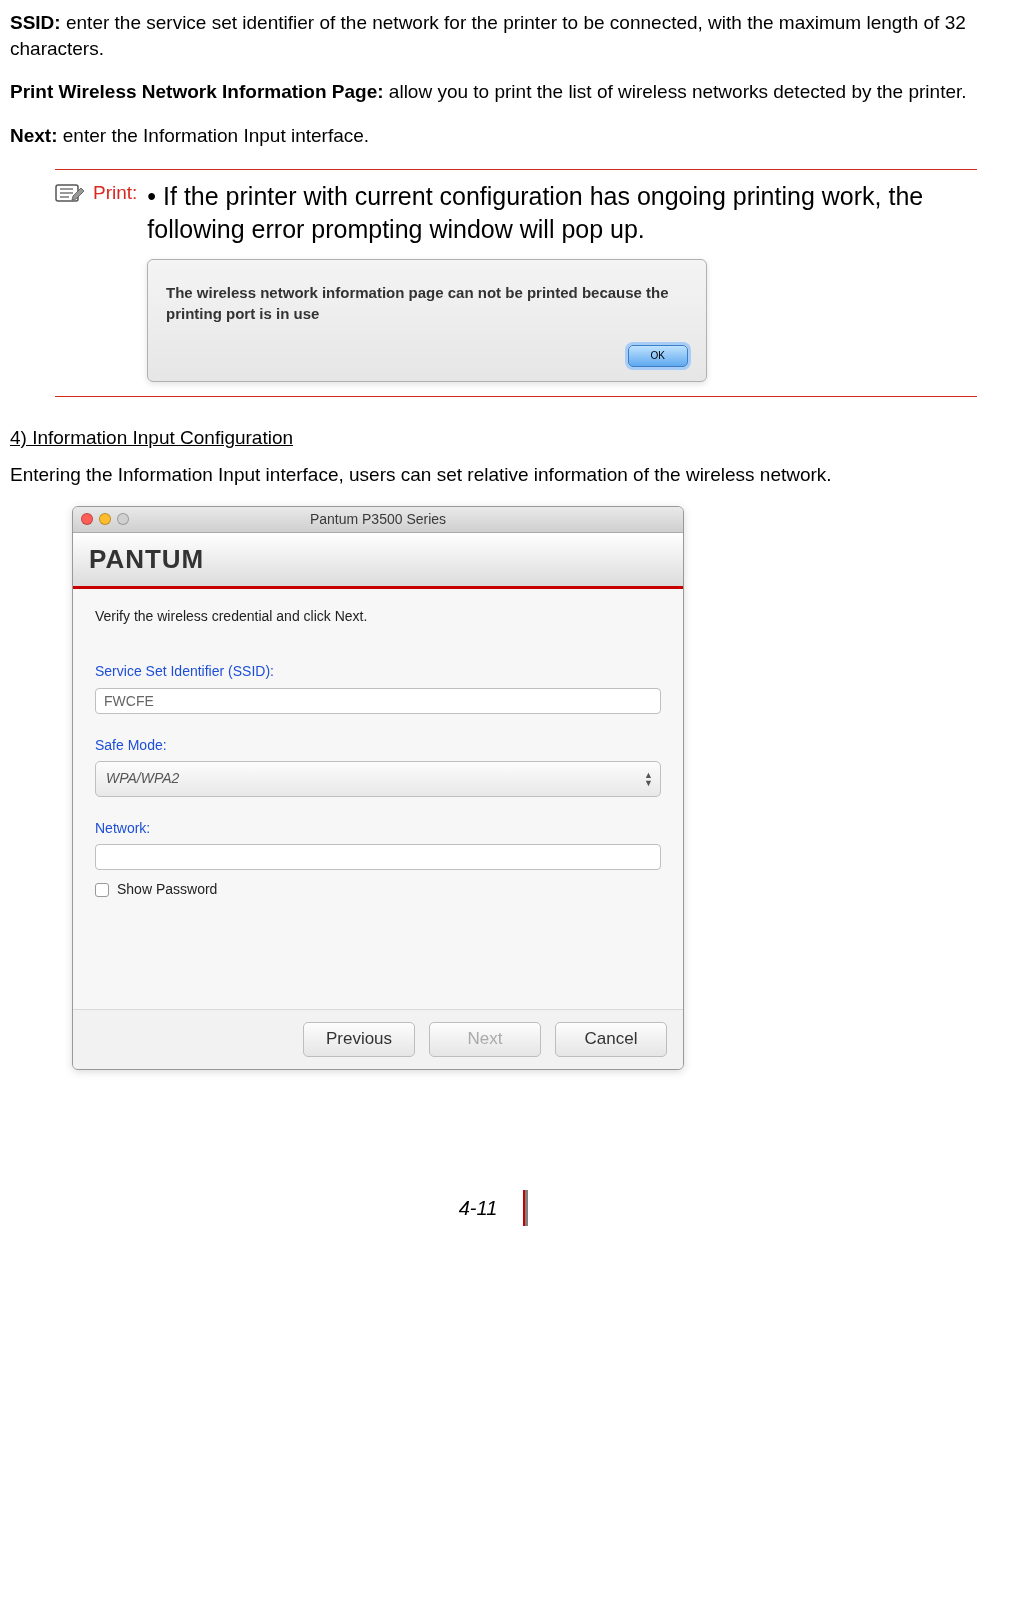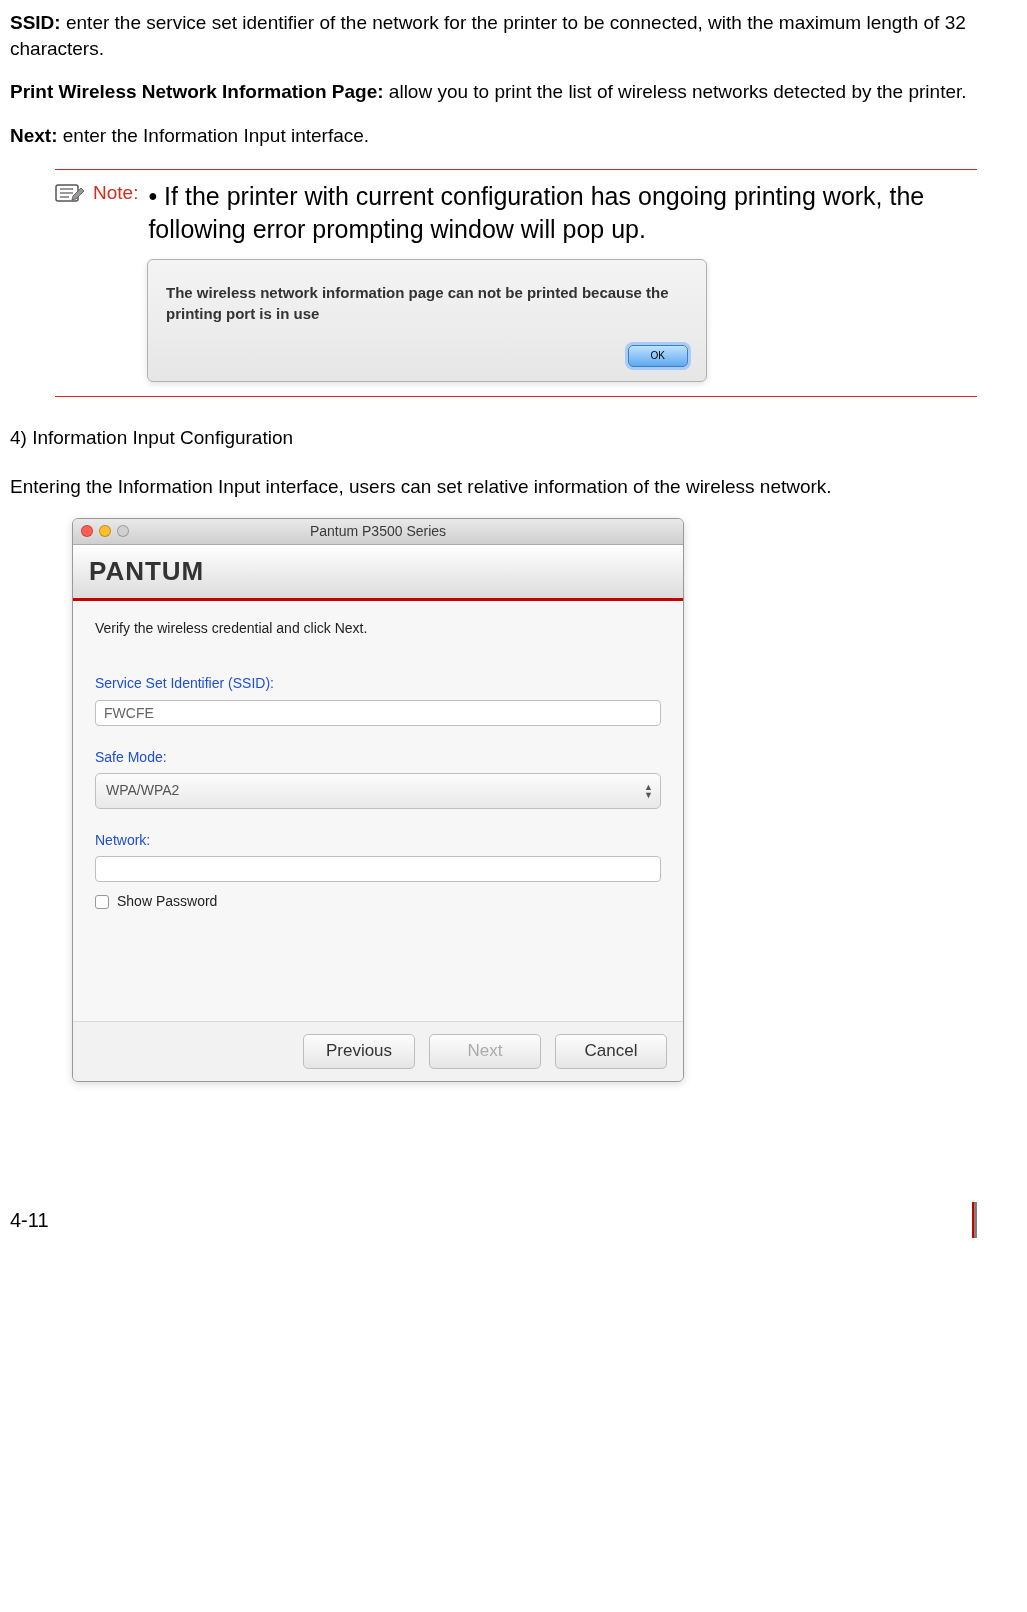--- a/index.html
+++ b/index.html
@@ -50,21 +50,21 @@
   .mac-btn {
     display: inline-block;
     background: linear-gradient(#bfe2ff,#5fa9ef);
     border: 1px solid #3b7ec7;
     border-radius: 5px;
     padding: 3px 22px;
     font-size: 10px;
     color: #000;
     box-shadow: 0 0 0 3px #a7cdf6;
   }
-  .section-sub { margin-bottom: 24px; }
+  .section-sub { margin-bottom: 12px; text-decoration: underline; }
   .app-window {
     margin: 14px 0 0 62px;
     width: 612px;
     border: 1px solid #999;
     border-radius: 6px;
     overflow: hidden;
     font-family: "Lucida Grande", Arial, sans-serif;
     background: #f1f1f1;
     box-shadow: 0 2px 8px rgba(0,0,0,0.15);
   }
@@ -137,20 +137,21 @@
     width: 100%;
     height: 36px;
     border: 1px solid #bfbfbf;
     border-radius: 5px;
     background: linear-gradient(#fcfcfc,#e8e8e8);
     padding: 3px 12px 3px 10px;
     font-size: 14px;
     color: #555;
     display:flex;
     align-items:center;
+    font-style:italic;
   }
   .select-arrows {
     position: absolute;
     right: 8px; top: 50%; transform: translateY(-50%);
     font-size: 9px; color: #555; line-height: 8px;
     display:flex; flex-direction:column;
   }
   .checkbox-row {
     display: flex; align-items: center; gap: 8px;
     font-size: 14px; color: #222; margin-top: 8px;
@@ -175,24 +176,25 @@
     padding: 5px 14px;
     font-size: 17px;
     border-radius: 5px;
     border: 1px solid #bdbdbd;
     background: linear-gradient(#fdfdfd,#e5e5e5);
     color: #333;
   }
   .mac-btn2.disabled { color: #aaa; }
   .page-footer {
     display:flex;
-    justify-content:space-between;
+    justify-content:center;
     align-items:center;
     margin-top: 120px;
     gap: 26px;
+    font-style: italic;
   }
   .footer-bar {
     width: 5px; height: 36px;
     background: #808080;
     border-left: 2px solid #c80000;
   }
   .page-num { font-size: 20px; color:#000; }
 </style>
 </head>
 <body>
@@ -213,21 +215,21 @@
   <div class="note-row">
     <span class="note-icon">
       <svg width="30" height="24" viewBox="0 0 30 24">
         <rect x="1" y="3" width="22" height="16" rx="2" fill="none" stroke="#555" stroke-width="1.5"></rect>
         <line x1="5" y1="7" x2="18" y2="7" stroke="#555" stroke-width="1.2"></line>
         <line x1="5" y1="11" x2="18" y2="11" stroke="#555" stroke-width="1.2"></line>
         <line x1="5" y1="15" x2="14" y2="15" stroke="#555" stroke-width="1.2"></line>
         <path d="M18 14 l8 -8 l3 3 l-8 8 l-4 1 z" fill="#999" stroke="#555" stroke-width="0.8"></path>
       </svg>
     </span>
-    <span class="note-label red">Note:</span>
+    <span class="note-label red">Print:</span>
     <span class="note-text">• If the printer with current configuration has ongoing printing work, the following error prompting window will pop up.</span>
   </div>
 
   <div class="dialog">
     <div class="dialog-text">The wireless network information page can not be printed because the printing port is in use</div>
     <div class="dialog-btnrow">
       <span class="mac-btn">OK</span>
     </div>
   </div>
 </div>

